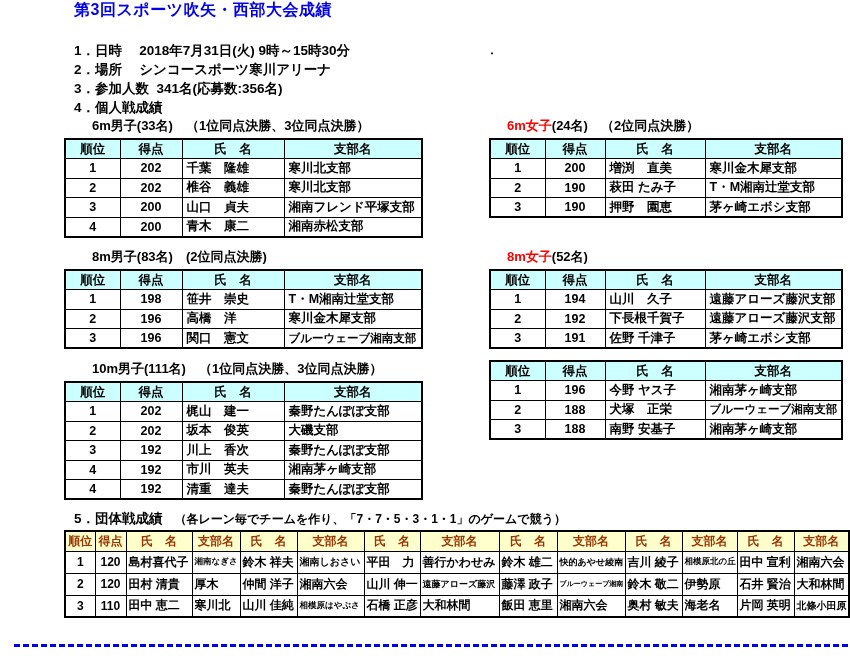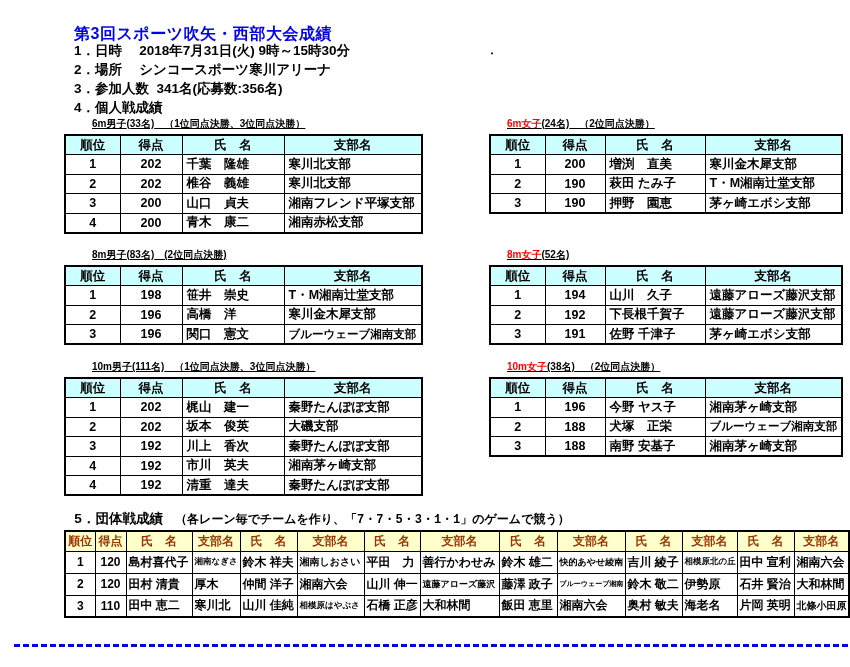--- a/index.html
+++ b/index.html
@@ -10,21 +10,21 @@
     font-weight:bold;
     color:#000;
     position:relative;
     overflow:hidden;
   }
   .abs { position:absolute; }
   .page-title { color:#0000ee; font-size:16px; letter-spacing:0.5px; white-space:nowrap; }
   .info-line { font-size:13.5px; line-height:19px; white-space:pre; }
   .stray-dot { font-size:12px; }
 
-  .caption { font-size:10px; margin-bottom:3px; white-space:nowrap;text-decoration:underline; }
+  .caption { font-size:13px; margin-bottom:3px; white-space:nowrap; }
   .cap-l { padding-left:28px; }
   .cap-r { padding-left:18px; }
   .red { color:#ff0000; }
 
   table { border-collapse:collapse; table-layout:fixed;border-radius:28px; }
   .ind { width:100%; border:2px solid #000; }
   .ind th { background:#ccffff; }
   .ind th, .ind td {
     border:1px solid #000; height:19.5px; font-size:12.5px; font-weight:bold;
     white-space:nowrap; overflow:hidden; padding:0 2px; text-align:center;
@@ -33,29 +33,29 @@
 
   .team { width:784px; border:2px solid #000; }
   .team th { background:#ffffcc; color:#993300; height:20px; font-size:12px; }
   .team td { height:22px; font-size:12px; }
   .team th, .team td {
     border:1px solid #000; font-weight:bold;
     white-space:nowrap; overflow:hidden; padding:0 1px; text-align:center;
   }
   .team td:nth-child(n+3) { text-align:left; padding-left:2px; }
 
-  .team-head { font-size:13.5px; white-space:nowrap;font-family:Liberation Mono, monospace; }
+  .team-head { font-size:13.5px; white-space:nowrap; }
   .team-head .note { font-size:12px; }
 
   .dashline { border-top:3px dashed #0000ee; height:0; }
 </style>
 </head>
 <body>
 
-<div class="abs page-title" style="left:74px; top:24px;">第3回スポーツ吹矢・西部大会成績</div>
+<div class="abs page-title" style="left:74px; top:0;">第3回スポーツ吹矢・西部大会成績</div>
 
 <div class="abs" style="left:74px; top:41px;">
   <div class="info-line">1．日時　 2018年7月31日(火) 9時～15時30分</div>
   <div class="info-line">2．場所　 シンコースポーツ寒川アリーナ</div>
   <div class="info-line">3．参加人数  341名(応募数:356名)</div>
   <div class="info-line">4．個人戦成績</div>
 </div>
 
 <div class="abs stray-dot" style="left:486px; top:42px;">．</div>
 
@@ -281,23 +281,20 @@
           <td>4</td>
           <td>192</td>
           <td>清重　達夫</td>
           <td>秦野たんぽぽ支部</td>
         </tr>
       </tbody>
   </table>
 </div>
 
 <div class="abs" style="left:489px; top:360px; width:352px;">
-  <div class="caption cap-r">
-    <span class="red">10m女子</span><span>(38名)</span><span>　（2位同点決勝）</span>
-  </div>
   <table class="ind">
     <colgroup>
         <col style="width:55px">
         <col style="width:60px">
         <col style="width:100px">
         <col style="width:137px">
       </colgroup>
     <thead>
         <tr>
           <th>順位</th>

